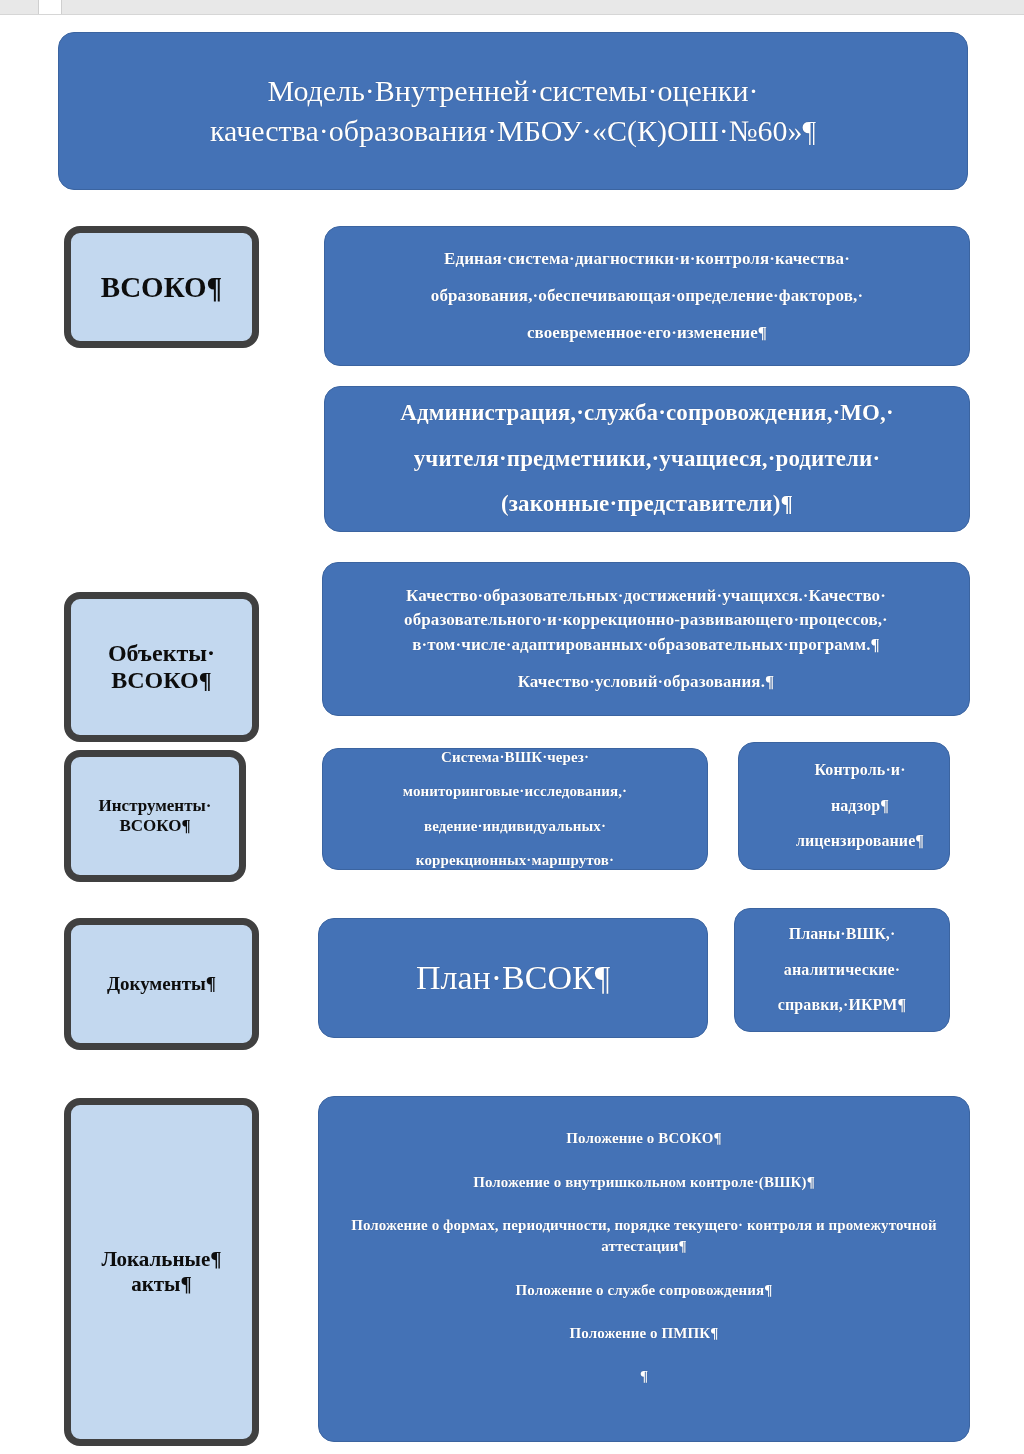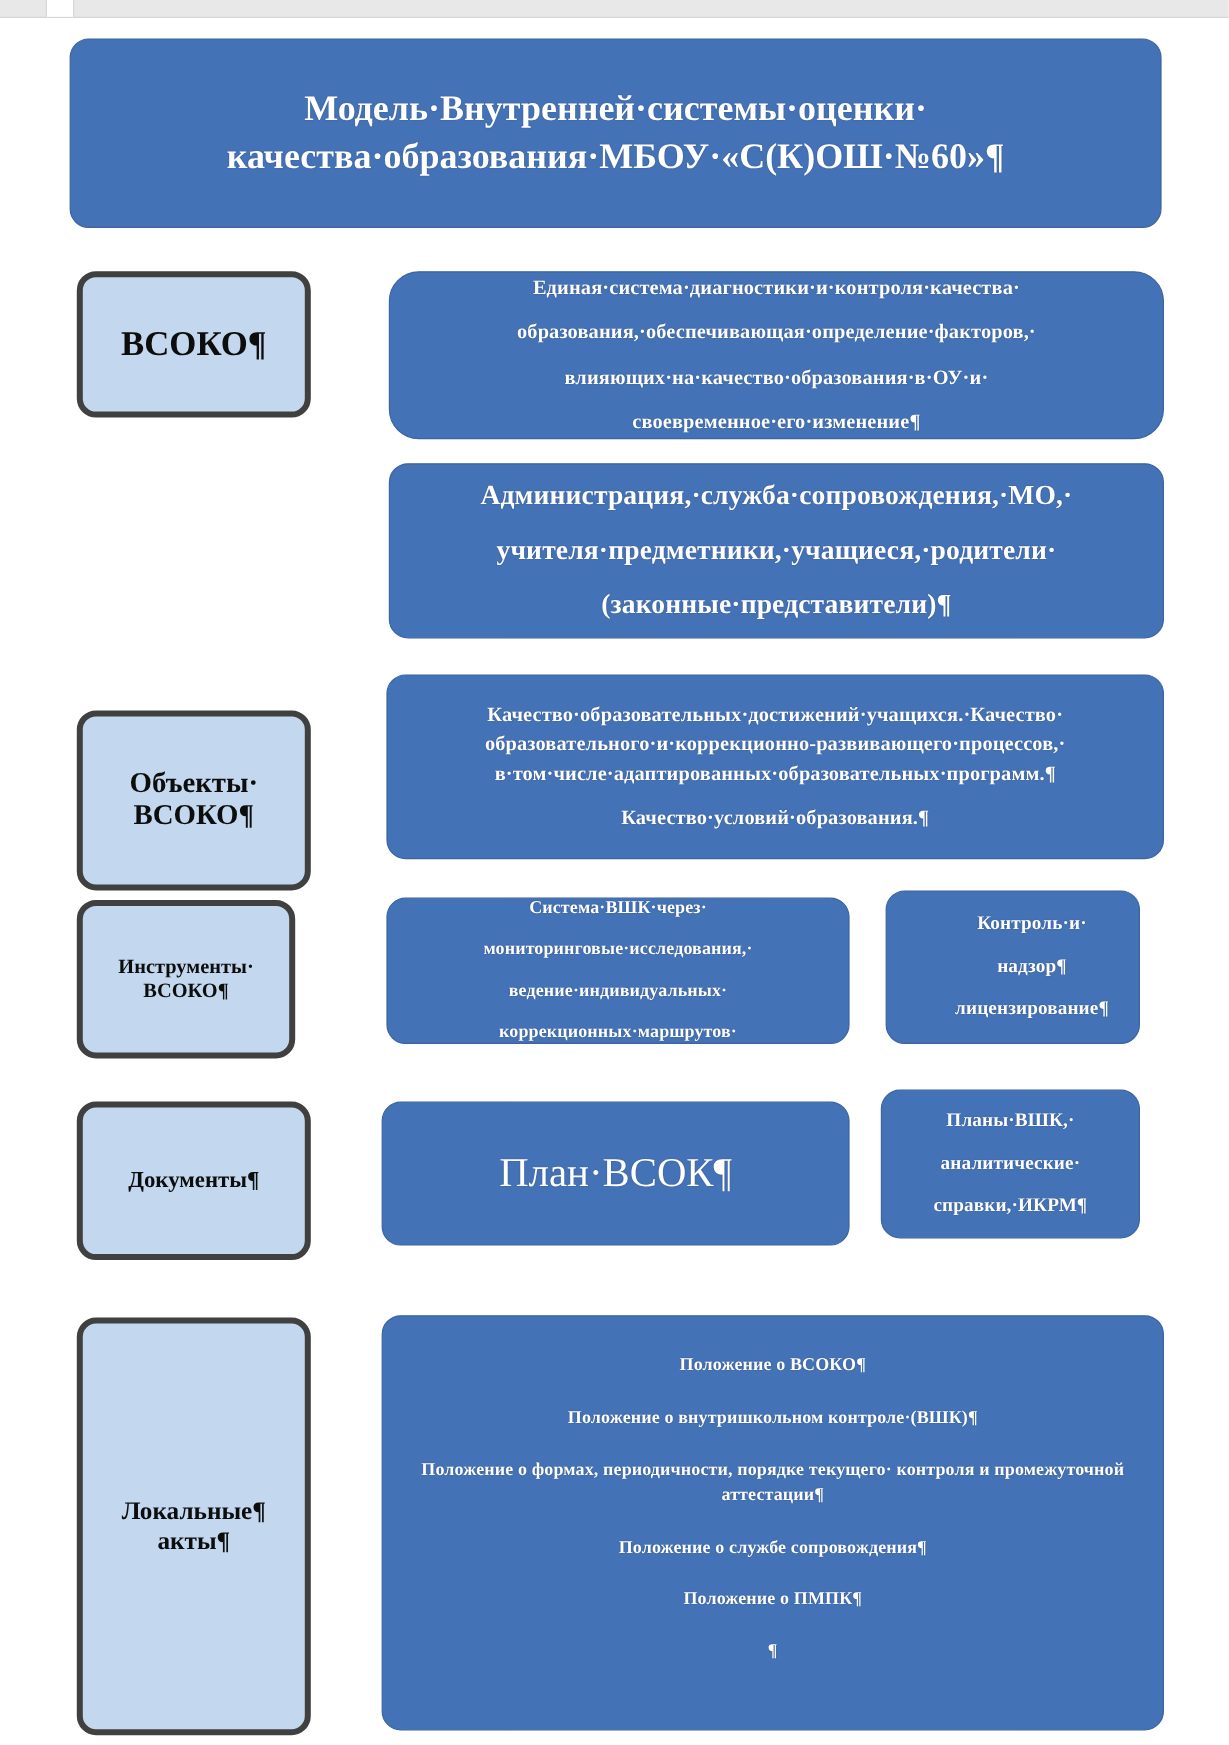--- a/index.html
+++ b/index.html
@@ -49,32 +49,32 @@
   }
   .dark {
     background: #4472b6;
     color: #ffffff;
     border: 1px solid #3b64a0;
     text-shadow: 0 0 1px rgba(0,0,0,0.35);
   }
   .light {
     background: #c3d8ef;
     color: #0d0d0d;
-    border: 5px solid #404040;
+    border: 7px solid #404040;
   }
   .label-box {
     font-weight: bold;
   }
   .txt {
     line-height: 1.42;
     font-weight: bold;
     letter-spacing: 0.1px;
   }
   .title-box {
-    font-weight: bold;
+    font-weight: normal;
     line-height: 1.34;
     font-size: 30px;
   }
   .stack {
     display: block;
     width: 100%;
   }
   .stack p {
     margin: 0 0 13px 0;
   }
@@ -82,21 +82,21 @@
     margin-bottom: 0;
   }
   .blur {
     filter: blur(0.25px);
   }
 
   
   #title          { left: 58px;  top: 32px;   width: 910px; height: 158px; }
 
   #lbl-vsoko      { left: 64px;  top: 226px;  width: 195px; height: 122px; font-size: 29px; }
-  #val-vsoko      { left: 324px; top: 226px;  width: 646px; height: 140px; font-size: 17px; border-radius: 25px; }
+  #val-vsoko      { left: 324px; top: 226px;  width: 646px; height: 140px; font-size: 17px; }
 
   #lbl-subj       { left: 64px;  top: 394px;  width: 195px; height: 140px; font-size: 21px; }
   #val-subj       { left: 324px; top: 386px;  width: 646px; height: 146px; font-size: 23px; }
 
   #lbl-obj        { left: 64px;  top: 592px;  width: 195px; height: 150px; font-size: 24px; }
   #val-obj        { left: 322px; top: 562px;  width: 648px; height: 154px; font-size: 17px; justify-content: center; }
 
   #lbl-instr      { left: 64px;  top: 750px;  width: 182px; height: 132px; font-size: 17px; }
   #val-instr      { left: 322px; top: 748px;  width: 386px; height: 122px; font-size: 15px; }
   #val-control    { left: 738px; top: 742px;  width: 212px; height: 128px; font-size: 16px; padding-left: 44px; }
@@ -119,21 +119,20 @@
   </div>
 
   <div class="box dark title-box blur" id="title">Модель·Внутренней·системы·оценки· качества·образования·МБОУ·«С(К)ОШ·№60»¶</div>
 
   <div class="box light label-box blur" id="lbl-vsoko">ВСОКО¶</div>
 
   <div class="box dark blur" id="val-vsoko">
     <div class="stack txt">
       <p>Единая·система·диагностики·и·контроля·качества·</p>
       <p>образования,·обеспечивающая·определение·факторов,·</p>
-      <p>влияющих·на·качество·образования·в·ОУ·и·</p>
       <p>своевременное·его·изменение¶</p>
     </div>
   </div>
 
 
   <div class="box dark blur" id="val-subj">
     <div class="stack txt">
       <p>Администрация,·служба·сопровождения,·МО,·</p>
       <p>учителя·предметники,·учащиеся,·родители·</p>
       <p>(законные·представители)¶</p>

